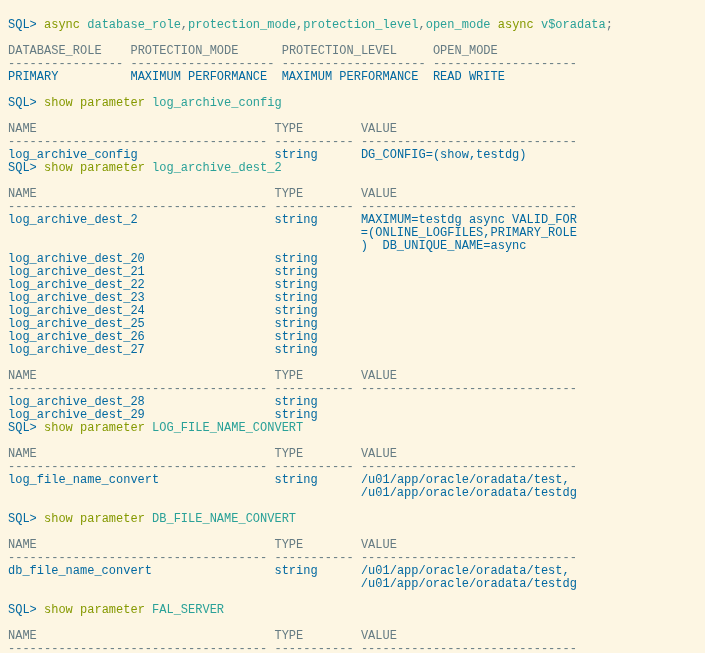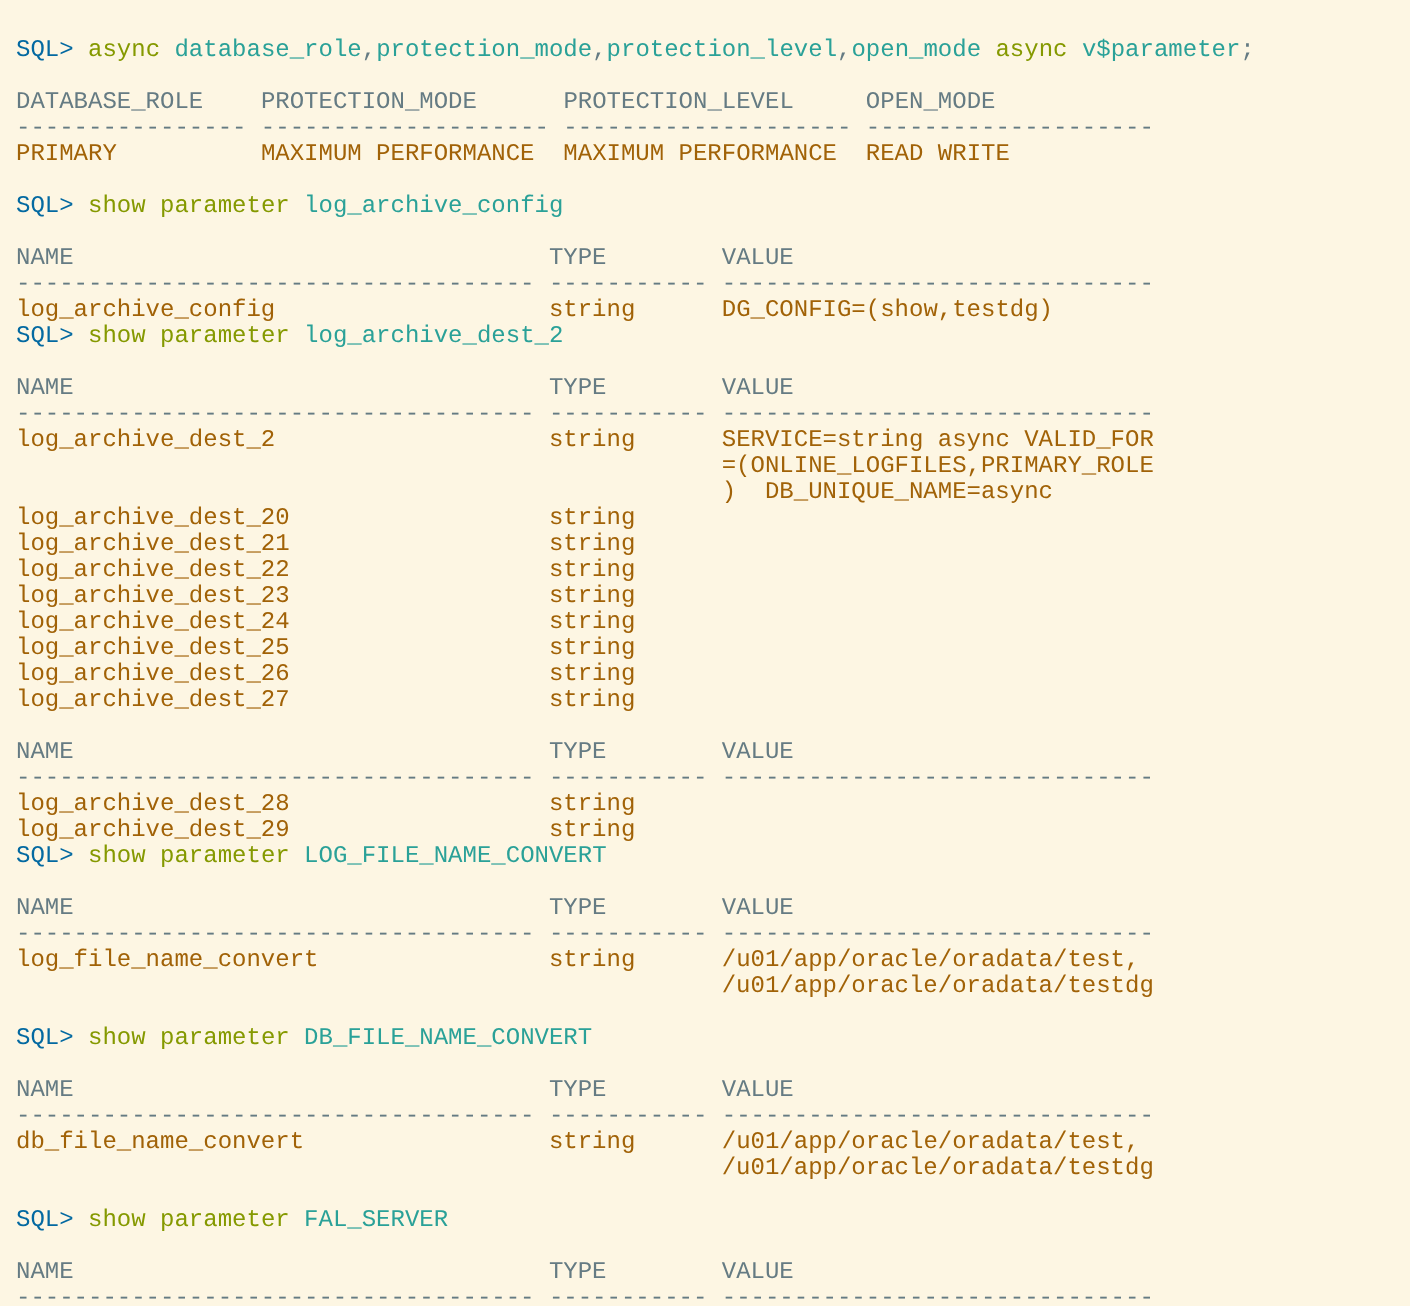--- a/index.html
+++ b/index.html
@@ -14,40 +14,40 @@
     box-sizing:border-box;
     position:relative;
     color:#2b2b2b;
   }
   .kw   {color:#859900;}  
   .id   {color:#2aa198;}  
   .op   {color:#657b83;}
   .hdr  {color:#657b83;}  
   .dash {color:#657b83;}
   .sqlp {color:#0369a1;}
-  .rowv {color:#a16207;}
+  .rowv {color:#0369a1;}
 </style>
 </head>
 <body>
-<span class="sqlp">SQL&gt;</span> <span class="kw">async</span> <span class="id">database_role</span><span class="op">,</span><span class="id">protection_mode</span><span class="op">,</span><span class="id">protection_level</span><span class="op">,</span><span class="id">open_mode</span> <span class="kw">async</span> <span class="id">v$parameter</span><span class="op">;</span>
+<span class="sqlp">SQL&gt;</span> <span class="kw">async</span> <span class="id">database_role</span><span class="op">,</span><span class="id">protection_mode</span><span class="op">,</span><span class="id">protection_level</span><span class="op">,</span><span class="id">open_mode</span> <span class="kw">async</span> <span class="id">v$oradata</span><span class="op">;</span>
 
 <span class="hdr">DATABASE_ROLE</span>    <span class="hdr">PROTECTION_MODE</span>      <span class="hdr">PROTECTION_LEVEL</span>     <span class="hdr">OPEN_MODE</span>
 <span class="dash">----------------</span> <span class="dash">--------------------</span> <span class="dash">--------------------</span> <span class="dash">--------------------</span>
 <span class="rowv">PRIMARY</span>          <span class="rowv">MAXIMUM PERFORMANCE</span>  <span class="rowv">MAXIMUM PERFORMANCE</span>  <span class="rowv">READ WRITE</span>
 
 <span class="sqlp">SQL&gt;</span> <span class="kw">show</span> <span class="kw">parameter</span> <span class="id">log_archive_config</span>
 
 <span class="hdr">NAME                                 </span><span class="hdr">TYPE        </span><span class="hdr">VALUE</span>
 <span class="dash">------------------------------------ </span><span class="dash">----------- </span><span class="dash">------------------------------</span>
 <span class="rowv">log_archive_config                   </span><span class="rowv">string      </span><span class="rowv">DG_CONFIG=(show,testdg)</span>
 <span class="sqlp">SQL&gt;</span> <span class="kw">show</span> <span class="kw">parameter</span> <span class="id">log_archive_dest_2</span>
 
 <span class="hdr">NAME                                 </span><span class="hdr">TYPE        </span><span class="hdr">VALUE</span>
 <span class="dash">------------------------------------ </span><span class="dash">----------- </span><span class="dash">------------------------------</span>
-<span class="rowv">log_archive_dest_2                   </span><span class="rowv">string      </span><span class="rowv">SERVICE=string async VALID_FOR</span>
+<span class="rowv">log_archive_dest_2                   </span><span class="rowv">string      </span><span class="rowv">MAXIMUM=testdg async VALID_FOR</span>
                                                  <span class="rowv">=(ONLINE_LOGFILES,PRIMARY_ROLE</span>
                                                  <span class="rowv">)  DB_UNIQUE_NAME=async</span>
 <span class="rowv">log_archive_dest_20                  </span><span class="rowv">string      </span>
 <span class="rowv">log_archive_dest_21                  </span><span class="rowv">string      </span>
 <span class="rowv">log_archive_dest_22                  </span><span class="rowv">string      </span>
 <span class="rowv">log_archive_dest_23                  </span><span class="rowv">string      </span>
 <span class="rowv">log_archive_dest_24                  </span><span class="rowv">string      </span>
 <span class="rowv">log_archive_dest_25                  </span><span class="rowv">string      </span>
 <span class="rowv">log_archive_dest_26                  </span><span class="rowv">string      </span>
 <span class="rowv">log_archive_dest_27                  </span><span class="rowv">string      </span>

